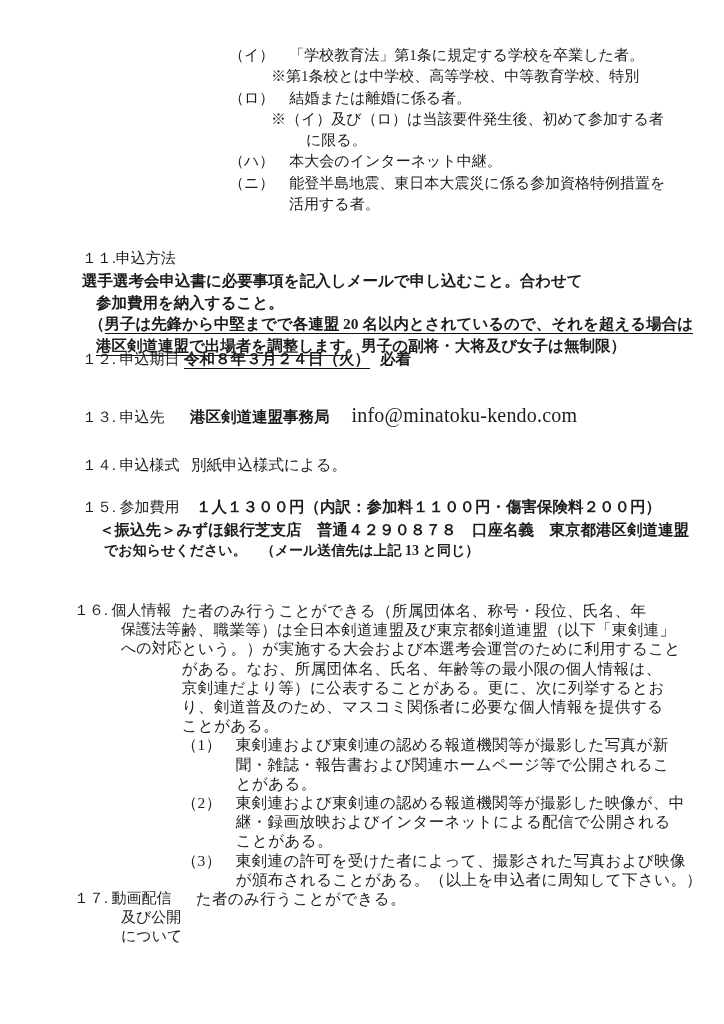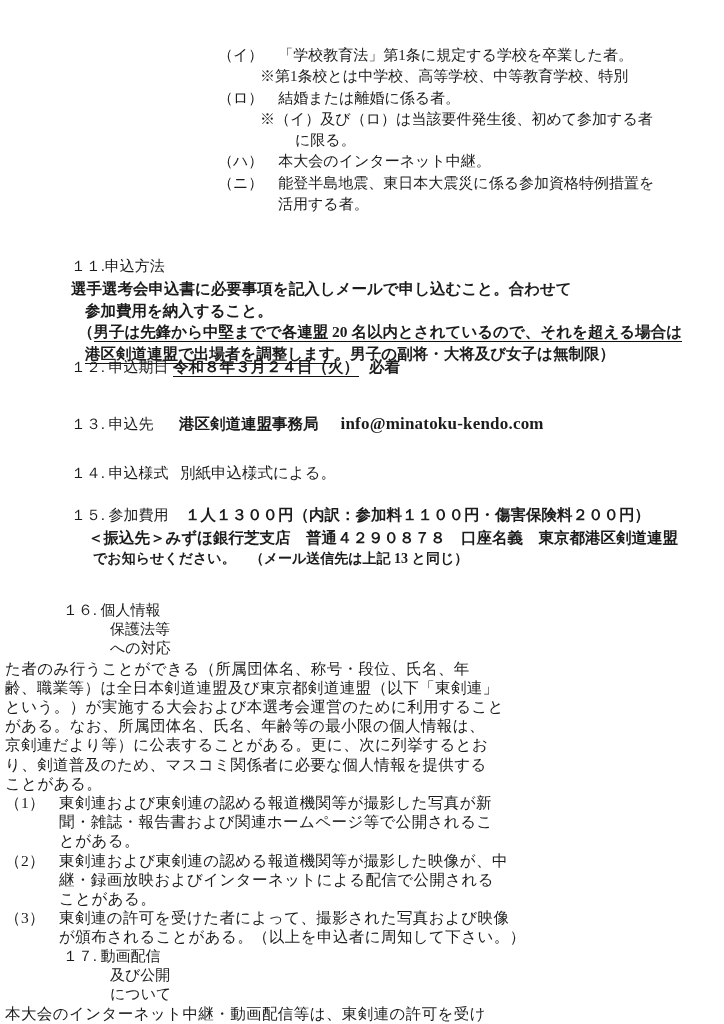--- a/index.html
+++ b/index.html
@@ -5,34 +5,34 @@
   html,body{margin:0;padding:0;background:#e8e8e8;}
   .page{
     position:relative;
     width:724px;height:1024px;
     margin:0 auto;
     background:#ffffff;
     font-family:"Liberation Serif","DejaVu Serif",serif;
     color:#1c1c1c;
     overflow:hidden;
   }
-  .abs{position:absolute;left:5px;width:648px;box-sizing:border-box;}
+  .abs{position:absolute;left:16px;width:648px;box-sizing:border-box;}
   .t{white-space:pre;}
   
   .intro .ln{font-size:15px;line-height:21.3px;}
   
-  .sec{font-size:15.5px;line-height:21.8px;padding-left:66px;margin-top:8px;}
+  .sec{font-size:15.5px;line-height:21.8px;padding-left:66px;}
   .lbl{display:inline-block;font-weight:400;font-size:15px;}
   .bold{font-weight:700;}
   .ul{border-bottom:1.4px solid #111;padding-bottom:1px;text-align:center;}
   .s15{line-height:22.5px;}
   .small{font-size:14px;line-height:19.5px;}
-  .email{font-size:17px;font-weight:700;letter-spacing:0.2px;margin-left:22px;}
+  .email{font-size:20px;font-weight:400;letter-spacing:0.2px;margin-left:22px;}
   
-  .grid-row{display:flex;flex-direction:column;}
+  .grid-row{display:flex;}
   .gl{width:192px;padding-left:58px;box-sizing:border-box;font-size:15px;line-height:19.2px;}
   .gl .cont{margin-left:47px;}
   .gc{width:516px;font-size:15.5px;line-height:19.2px;letter-spacing:0.4px;}
   .mk{display:inline-block;width:54px;}
   .item-cont{padding-left:54px;}
 </style>
 </head>
 <body>
 
 <div class="page">
@@ -117,20 +117,19 @@
       </div>
     </div>
 
     <div class="grid-row">
       <div class="gl">
         <div class="t">１７. 動画配信</div>
         <div class="cont t">及び公開</div>
         <div class="cont t">について</div>
       </div>
       <div class="gc">
-        <div class="t">本大会のインターネット中継・動画配信等は、東剣連の許可を受け</div>
         <div class="t">た者のみ行うことができる。</div>
       </div>
     </div>
 
   </div>
 
 </div>
 
 </body></html>

